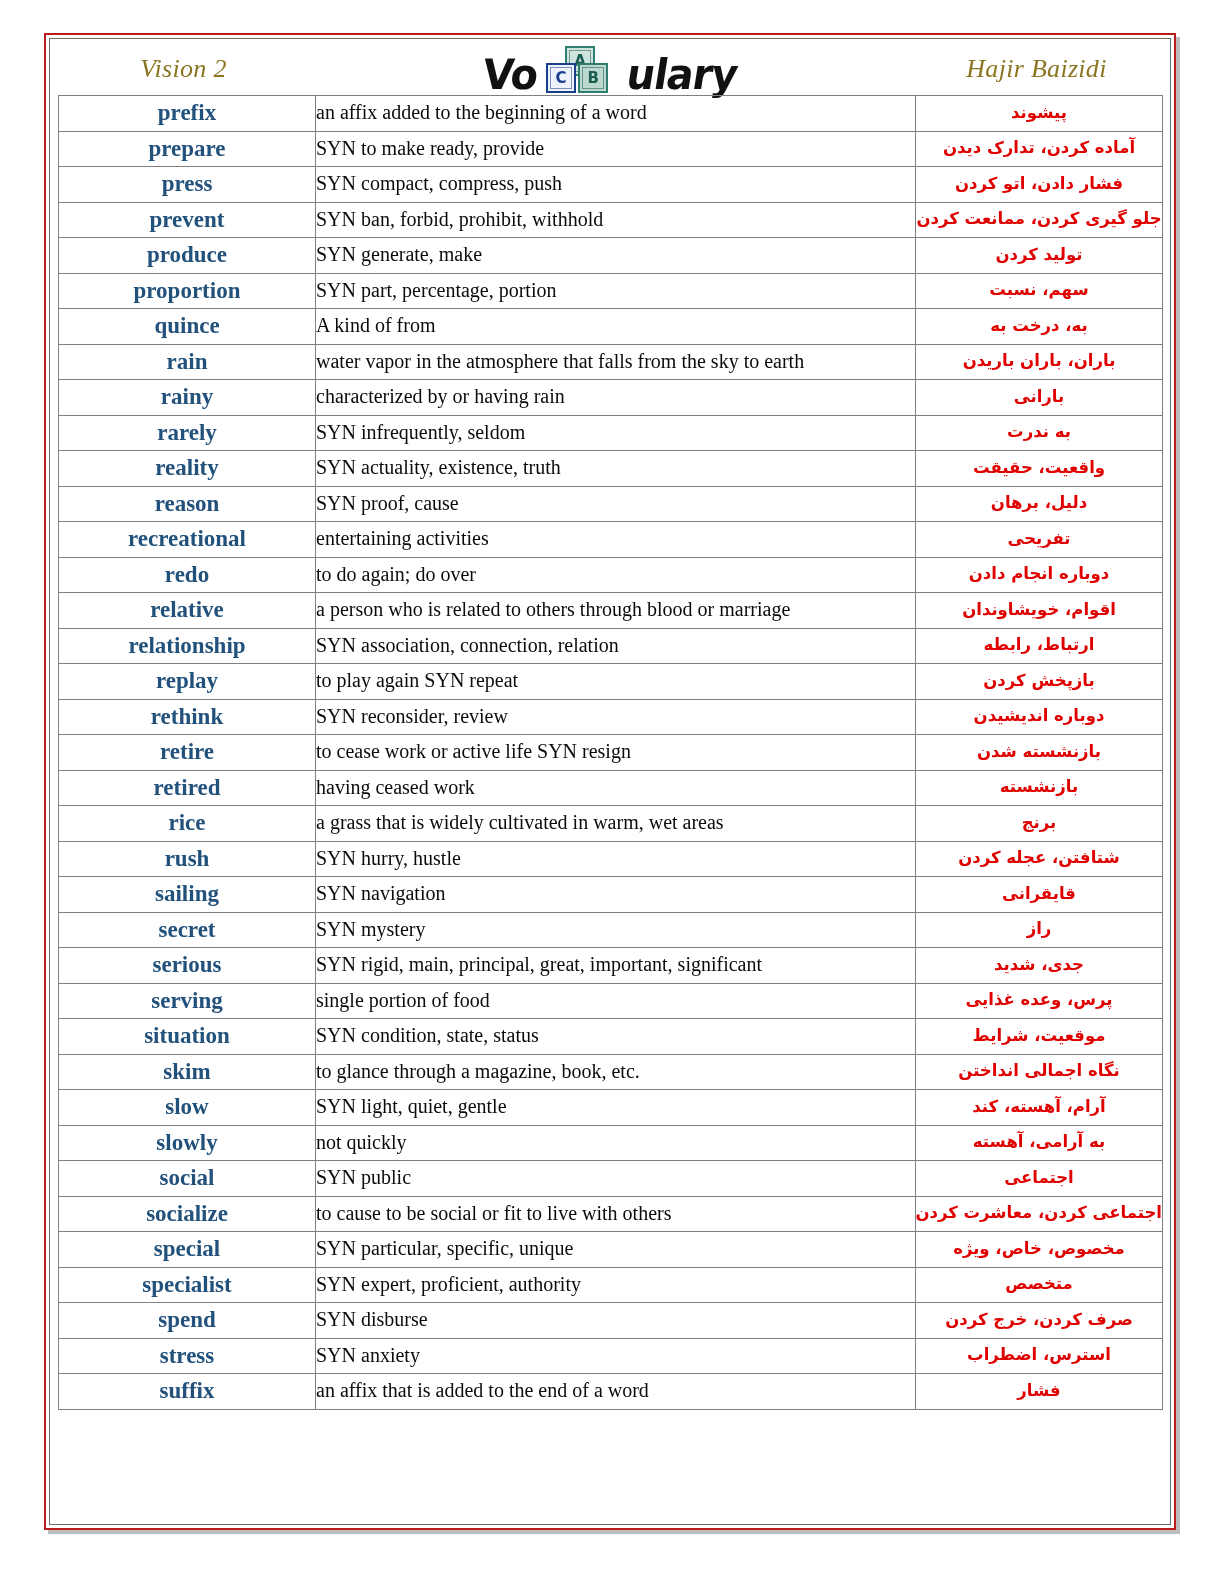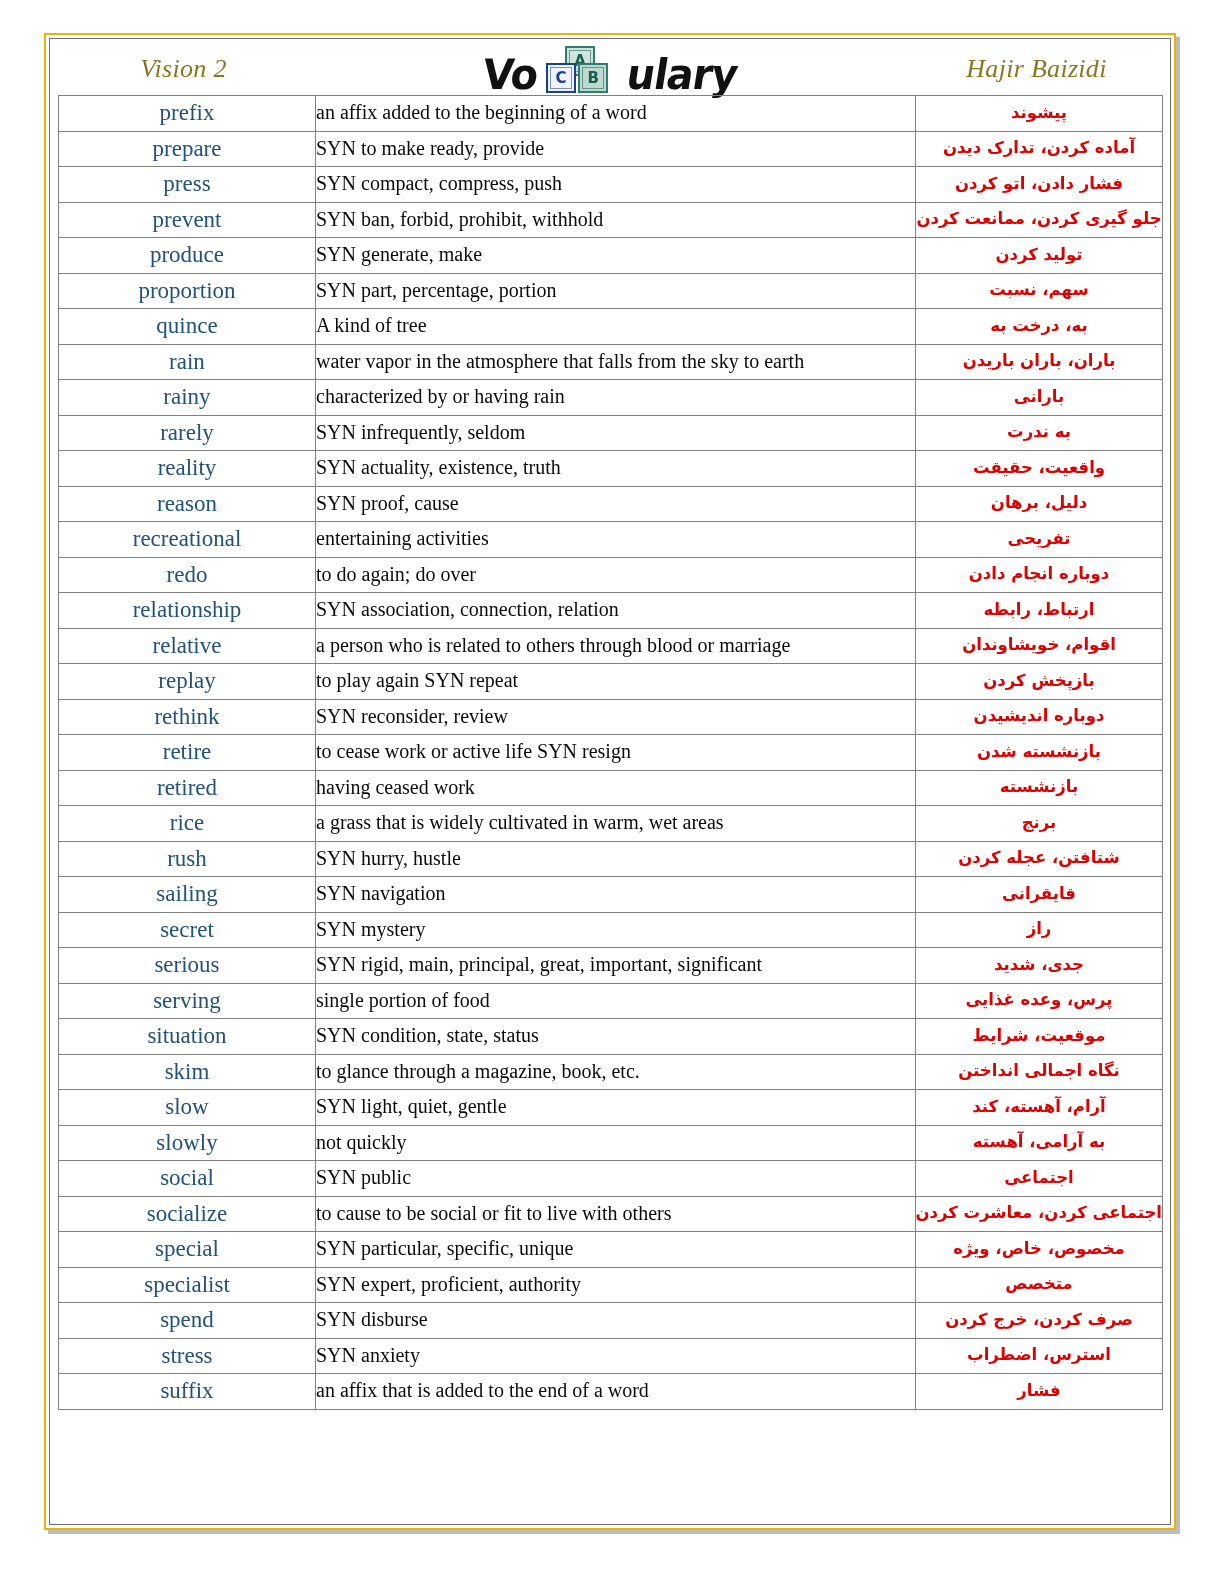--- a/index.html
+++ b/index.html
@@ -15,21 +15,21 @@
     overflow: hidden;
   }
 
   
   .page-frame {
     position: absolute;
     left: 44px;
     top: 33px;
     width: 1132px;
     height: 1497px;
-    border: 2px solid #eab308;
+    border: 2px solid #b91c1c;
     box-shadow: 4px 4px 0 0 #bdbdbd;
     background: #ffffff;
     box-sizing: border-box;
   }
   .page-frame-inner {
     position: absolute;
     left: 3px;
     top: 3px;
     right: 3px;
     bottom: 3px;
@@ -144,21 +144,21 @@
     box-sizing: border-box;
   }
   col.c-word { width: 257px; }
   col.c-def  { width: 600px; }
   col.c-fa   { width: 247px; }
 
   .cell-word {
     text-align: center;
     font-family: "Liberation Serif", "DejaVu Serif", serif;
     font-size: 23px;
-    font-weight: 400;
+    font-weight: 700;
     color: #22527c;
     line-height: 1.05;
     padding: 1px 4px 3px 4px;
   }
   .cell-def {
     text-align: left;
     font-family: "Liberation Serif", "DejaVu Serif", serif;
     font-size: 20px;
     color: #0b0b0b;
     line-height: 1.08;
@@ -235,21 +235,21 @@
           <td class="cell-def"><span class="syn">SYN</span> <span>generate, make</span></td>
           <td class="cell-fa">تولید کردن</td>
         </tr>
         <tr>
           <td class="cell-word">proportion</td>
           <td class="cell-def"><span class="syn">SYN</span> <span>part, percentage, portion</span></td>
           <td class="cell-fa">سهم، نسبت</td>
         </tr>
         <tr>
           <td class="cell-word">quince</td>
-          <td class="cell-def"><span>A kind of tree</span></td>
+          <td class="cell-def"><span>A kind of from</span></td>
           <td class="cell-fa">به، درخت به</td>
         </tr>
         <tr>
           <td class="cell-word">rain</td>
           <td class="cell-def"><span>water vapor in the atmosphere that falls from the sky to earth</span></td>
           <td class="cell-fa">باران، باران باریدن</td>
         </tr>
         <tr>
           <td class="cell-word">rainy</td>
           <td class="cell-def"><span>characterized by or having rain</span></td>
@@ -274,30 +274,30 @@
           <td class="cell-word">recreational</td>
           <td class="cell-def"><span>entertaining activities</span></td>
           <td class="cell-fa">تفریحی</td>
         </tr>
         <tr>
           <td class="cell-word">redo</td>
           <td class="cell-def"><span>to do again; do over</span></td>
           <td class="cell-fa">دوباره انجام دادن</td>
         </tr>
         <tr>
+          <td class="cell-word">relative</td>
+          <td class="cell-def"><span>a person who is related to others through blood or marriage</span></td>
+          <td class="cell-fa">اقوام، خویشاوندان</td>
+        </tr>
+        <tr>
           <td class="cell-word">relationship</td>
           <td class="cell-def"><span class="syn">SYN</span> <span>association, connection, relation</span></td>
           <td class="cell-fa">ارتباط، رابطه</td>
         </tr>
         <tr>
-          <td class="cell-word">relative</td>
-          <td class="cell-def"><span>a person who is related to others through blood or marriage</span></td>
-          <td class="cell-fa">اقوام، خویشاوندان</td>
-        </tr>
-        <tr>
           <td class="cell-word">replay</td>
           <td class="cell-def"><span>to play again</span> <span class="syn">SYN</span> <span>repeat</span></td>
           <td class="cell-fa">بازپخش کردن</td>
         </tr>
         <tr>
           <td class="cell-word">rethink</td>
           <td class="cell-def"><span class="syn">SYN</span> <span>reconsider, review</span></td>
           <td class="cell-fa">دوباره اندیشیدن</td>
         </tr>
         <tr>

